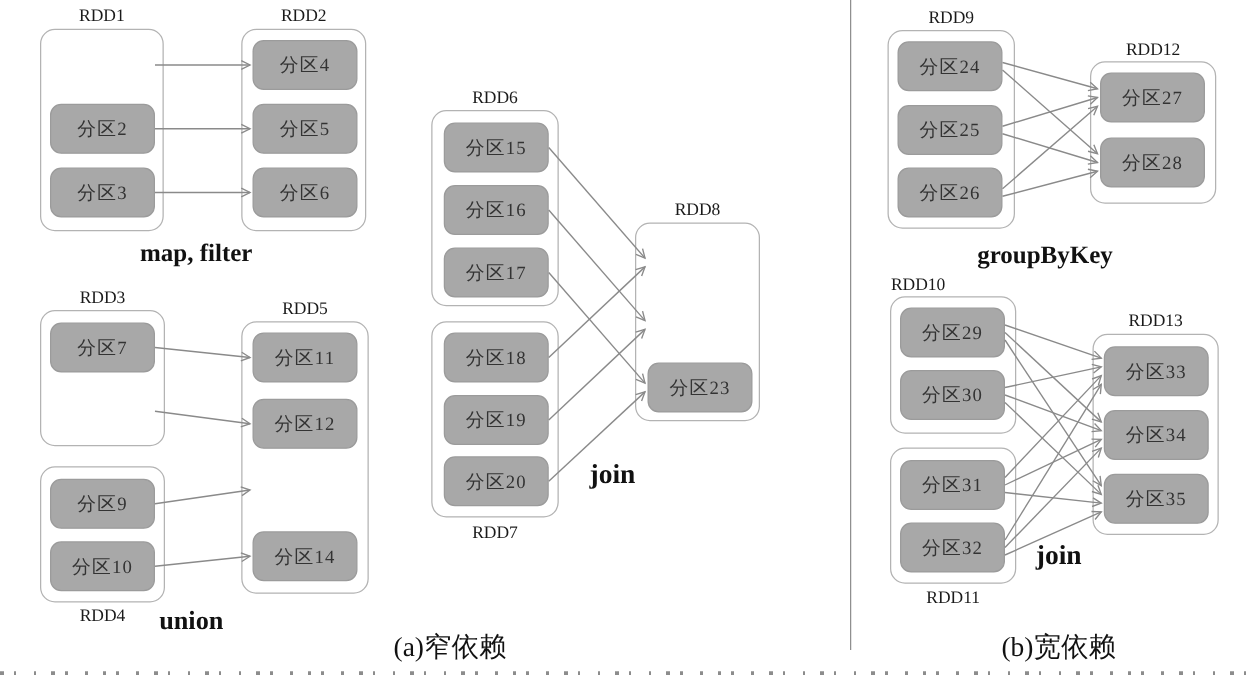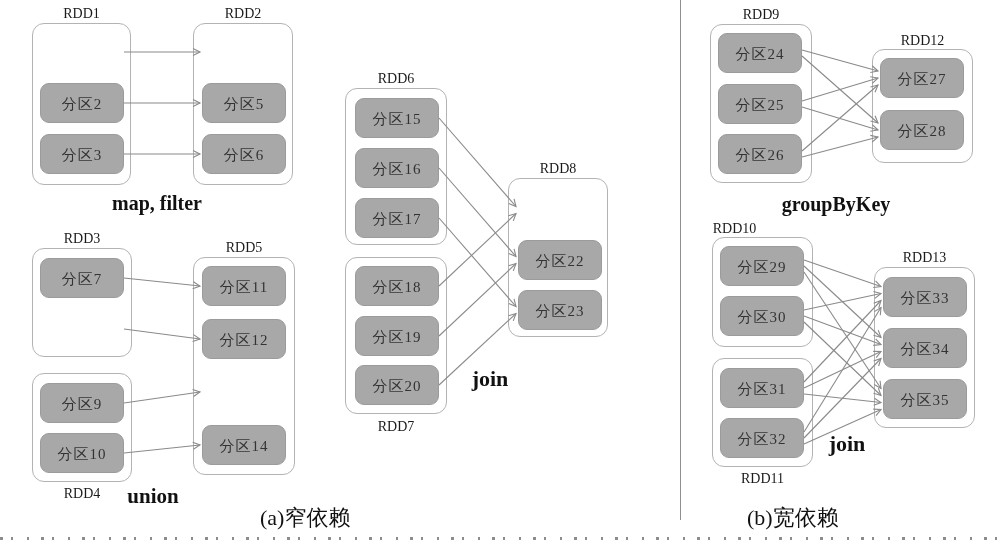--- a/index.html
+++ b/index.html
@@ -4,38 +4,39 @@
 <style>
   html,body {margin:0; padding:0; background:#ffffff;}
   #canvas {position:relative; width:1007px; height:541px; background:#fff; overflow:hidden;
            font-family:"Liberation Serif","DejaVu Serif",serif;text-decoration:underline;}
   .rdd-box {position:absolute; border:1px solid #b3b3b3; border-radius:12px; background:#fff; box-sizing:border-box;}
   .part {position:absolute; width:84px; height:40px; background:#a8a8a8; border:1px solid #9b9b9b;
          border-radius:9px; color:#333; font-size:15px; text-align:center; line-height:40px;
          letter-spacing:1px; box-sizing:border-box;}
   .rdd-label {position:absolute; font-size:14px; color:#1a1a1a; text-align:center; height:16px; line-height:16px;}
   .op-label {position:absolute; font-weight:bold; color:#111; text-align:center;}
-  .caption {position:absolute; font-size:22px; color:#111; }
+  .caption {position:absolute; font-size:22px; color:#111; text-align:center;}
   #divider {position:absolute; left:680px; top:0; width:1px; height:520px; background:#8f8f8f;}
   #arrows {position:absolute; left:0; top:0; width:1007px; height:541px; pointer-events:none;}
   .cutoff {position:absolute; left:0; top:537px; width:1007px; height:3px; opacity:.55;
            background-image:repeating-linear-gradient(90deg,#2e2e2e 0 3px,transparent 3px 11px,#2e2e2e 11px 13px,transparent 13px 27px,#2e2e2e 27px 29px,transparent 29px 41px);}
 </style>
 </head>
 <body>
 
 <div id="canvas">
 
   <div class="rdd-label" style="left:32px;top:6px;width:99px">RDD1</div>
   <div class="rdd-box" style="left:32px;top:23px;width:99px;height:162px"></div>
   <div class="rdd-label" style="left:193px;top:6px;width:100px">RDD2</div>
   <div class="rdd-box" style="left:193px;top:23px;width:100px;height:162px"></div>
 
   <div class="part" style="left:40px;top:83px">分区2</div>
   <div class="part" style="left:40px;top:134px">分区3</div>
+  <div class="part" style="left:202px;top:32px">分区4</div>
   <div class="part" style="left:202px;top:83px">分区5</div>
   <div class="part" style="left:202px;top:134px">分区6</div>
 
   <div class="op-label" style="left:57px;top:192px;width:200px;font-size:20px">map, filter</div>
 
   <div class="rdd-label" style="left:32px;top:231px;width:100px">RDD3</div>
   <div class="rdd-box" style="left:32px;top:248px;width:100px;height:109px"></div>
   <div class="rdd-box" style="left:32px;top:373px;width:100px;height:109px"></div>
   <div class="rdd-label" style="left:32px;top:486px;width:100px">RDD4</div>
   <div class="rdd-label" style="left:193px;top:240px;width:102px">RDD5</div>
@@ -56,21 +57,20 @@
   <div class="rdd-label" style="left:345px;top:419px;width:102px">RDD7</div>
   <div class="rdd-label" style="left:508px;top:161px;width:100px">RDD8</div>
   <div class="rdd-box" style="left:508px;top:178px;width:100px;height:159px"></div>
 
   <div class="part" style="left:355px;top:98px">分区15</div>
   <div class="part" style="left:355px;top:148px">分区16</div>
   <div class="part" style="left:355px;top:198px">分区17</div>
   <div class="part" style="left:355px;top:266px">分区18</div>
   <div class="part" style="left:355px;top:316px">分区19</div>
   <div class="part" style="left:355px;top:365px">分区20</div>
-  <div class="part" style="left:518px;top:240px">分区22</div>
   <div class="part" style="left:518px;top:290px">分区23</div>
 
   <div class="op-label" style="left:440px;top:366px;width:100px;font-size:22px">join</div>
 
   <div id="divider"></div>
 
   <div class="rdd-label" style="left:710px;top:7px;width:102px">RDD9</div>
   <div class="rdd-box" style="left:710px;top:24px;width:102px;height:159px"></div>
   <div class="rdd-label" style="left:872px;top:33px;width:101px">RDD12</div>
   <div class="rdd-box" style="left:872px;top:49px;width:101px;height:114px"></div>

